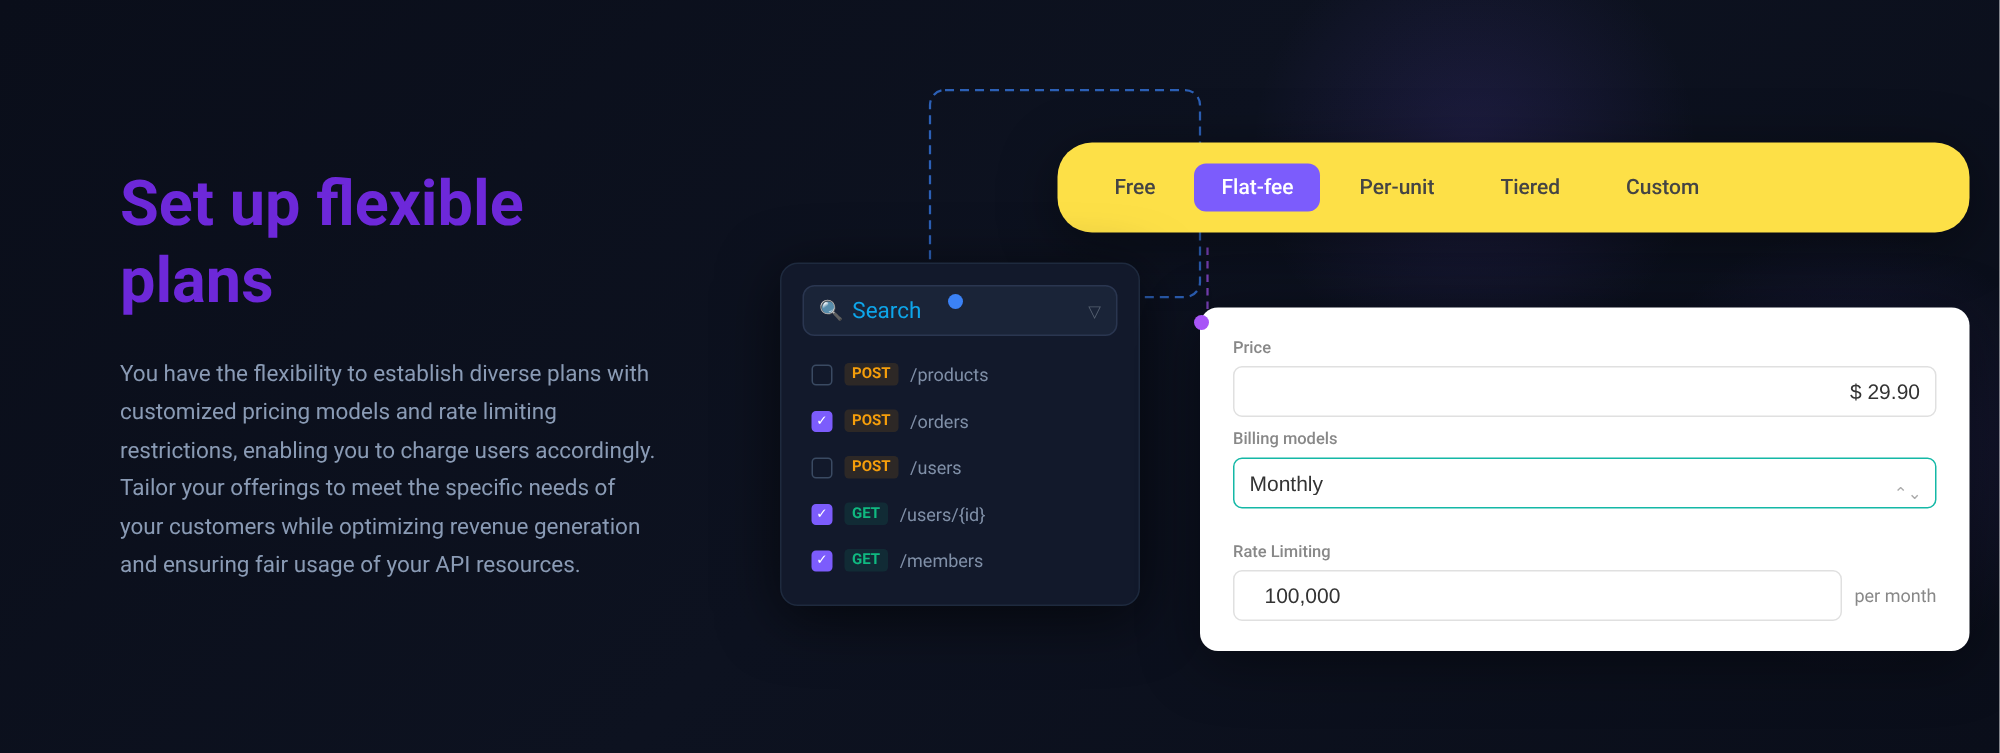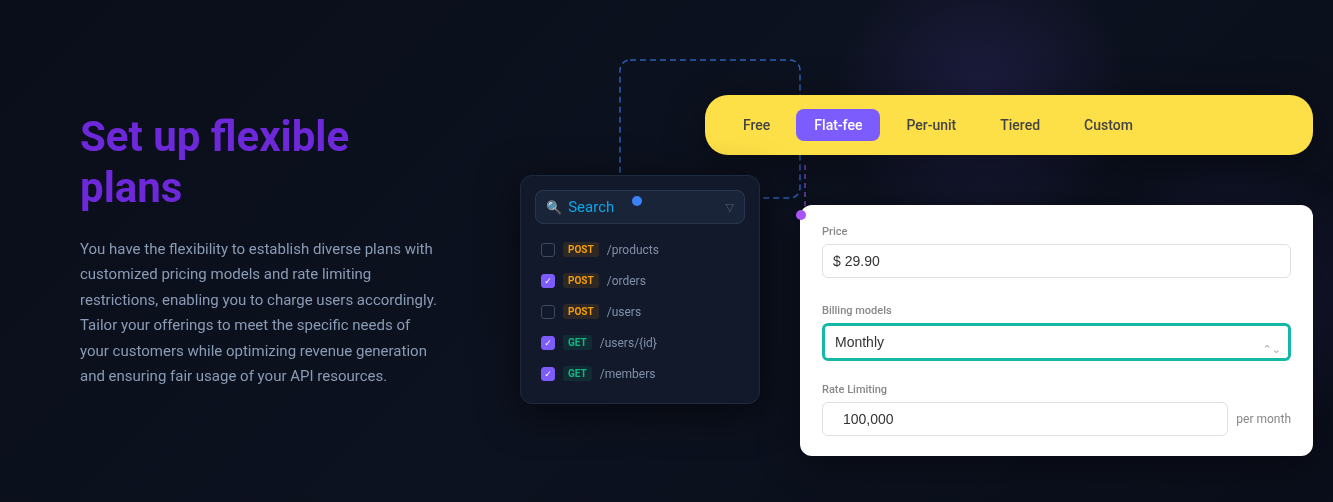--- a/index.html
+++ b/index.html
@@ -206,27 +206,28 @@
       font-weight: 500;
     }
 
     .price-input {
       width: 100%;
       border: 1px solid #e0e0e0;
       border-radius: 6px;
       padding: 8px 10px;
       font-size: 14px;
       color: #333;
-      margin-bottom: 26px;
+      margin-bottom: 8px;
       background: #fff;
+      text-align: right;
     }
 
     .billing-select {
       width: 100%;
-      border: 3px solid #14b8a6;
+      border: 1px solid #14b8a6;
       border-radius: 6px;
       padding: 8px 10px;
       font-size: 14px;
       color: #333;
       margin-bottom: 14px;
       background: #fff;
       appearance: none;
       position: relative;
     }
 

